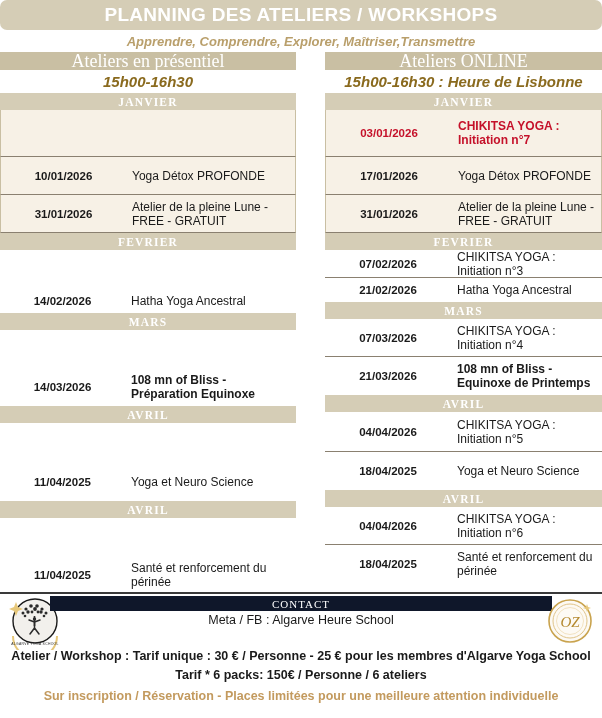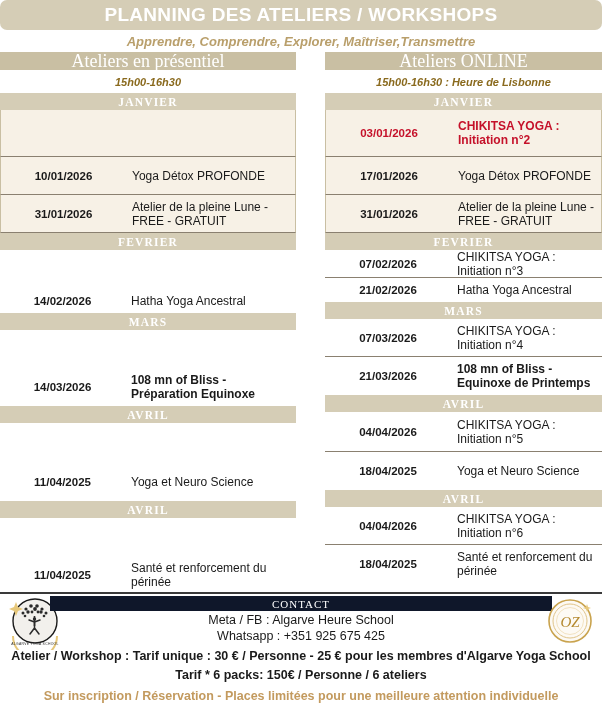--- a/index.html
+++ b/index.html
@@ -46,21 +46,21 @@
     font-family:"Liberation Serif", serif;
     font-size:18px;
     display:flex;align-items:center;justify-content:center;
   }
   .col-time{
     height:23px;
     background:#ffffff;
     color:#8a6a1e;
     font-style:italic;
     font-weight:bold;
-    font-size:11px;
+    font-size:15px;
     display:flex;align-items:center;justify-content:center;
   }
   .month{
     height:17px;
     background:#d5cdb6;
     color:#ffffff;
     font-family:"Liberation Serif", serif;
     font-weight:bold;
     font-size:11.5px;
     letter-spacing:1.2px;
@@ -196,21 +196,21 @@
 
   <div class="col-gap"></div>
 
   <div class="col-right">
     <div class="col-head">Ateliers  ONLINE</div>
     <div class="col-time">15h00-16h30 :  Heure de Lisbonne</div>
 
     <div class="month">JANVIER</div>
     <div class="row tbl-side red" style="height:47px">
       <div class="cell-date">03/01/2026</div>
-      <div class="cell-title">CHIKITSA YOGA : Initiation n°2</div>
+      <div class="cell-title">CHIKITSA YOGA : Initiation n°7</div>
     </div>
     <div class="row tbl-side" style="height:38px">
       <div class="cell-date">17/01/2026</div>
       <div class="cell-title">Yoga Détox PROFONDE</div>
     </div>
     <div class="row tbl-side" style="height:38px">
       <div class="cell-date">31/01/2026</div>
       <div class="cell-title">Atelier de la pleine Lune - FREE - GRATUIT</div>
     </div>
 
@@ -284,21 +284,20 @@
       <path d="M8 6 L10 11 L15 13 L10 15 L8 20 L6 15 L1 13 L6 11 Z" fill="#e6c77a"></path>
       <path d="M5 40 a22 22 0 0 0 44 0" fill="none" stroke="#e6c77a" stroke-width="2"></path>
       <text x="27" y="49" font-family="'Liberation Sans',sans-serif" font-size="3.4" fill="#2b2b2b" text-anchor="middle" letter-spacing="0.3">ALGARVE YOGA SCHOOL</text>
     </svg>
   </div>
 
   <div class="contact-bar">CONTACT</div>
 
   <div class="contact-lines">
     <div class="contact-line">Meta / FB : Algarve Heure School</div>
-    <div class="contact-line">Whatsapp : +351 925 675 425</div>
   </div>
 
   <div class="price-block">
     <div class="price1">Atelier / Workshop : Tarif unique : 30 € / Personne - 25 € pour les membres d'Algarve Yoga School</div>
     <div class="price2">Tarif * 6 packs: 150€ / Personne / 6 ateliers</div>
     <div class="price3">Sur inscription / Réservation - Places limitées pour une meilleure attention individuelle</div>
   </div>
 
   <div class="logo-right">
     <svg width="50" height="50" viewBox="0 0 50 50" aria-hidden="true">

